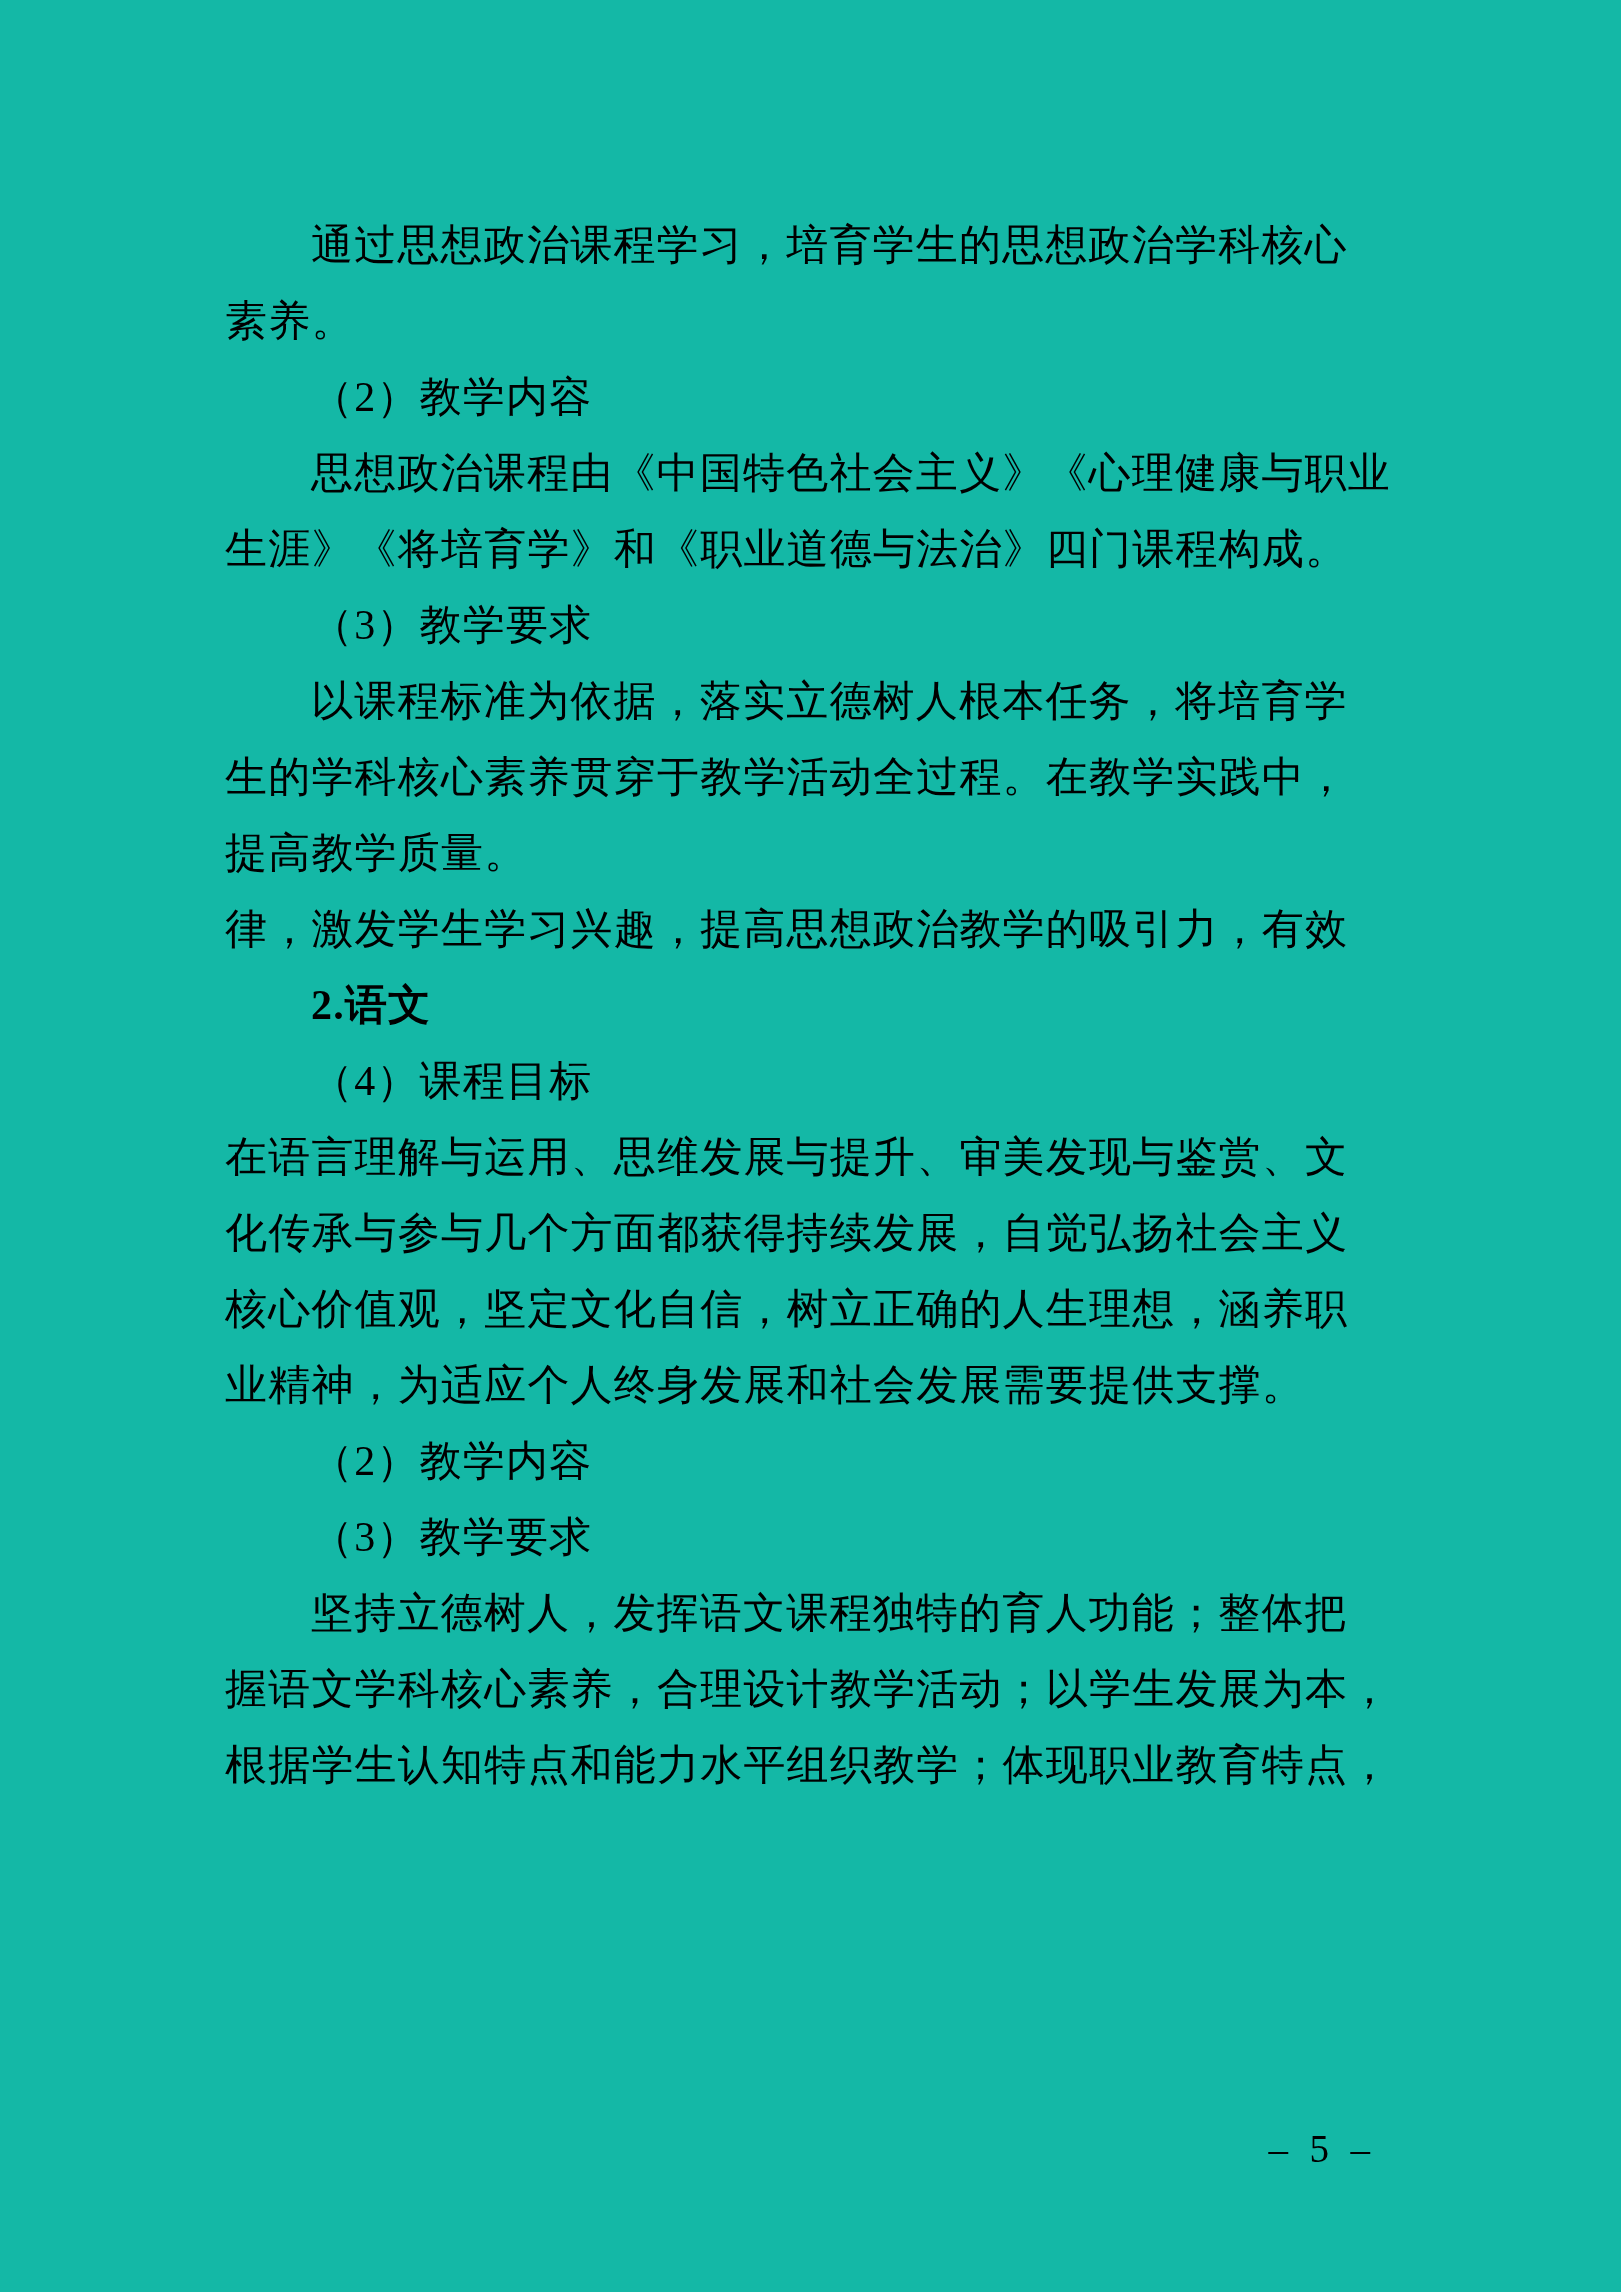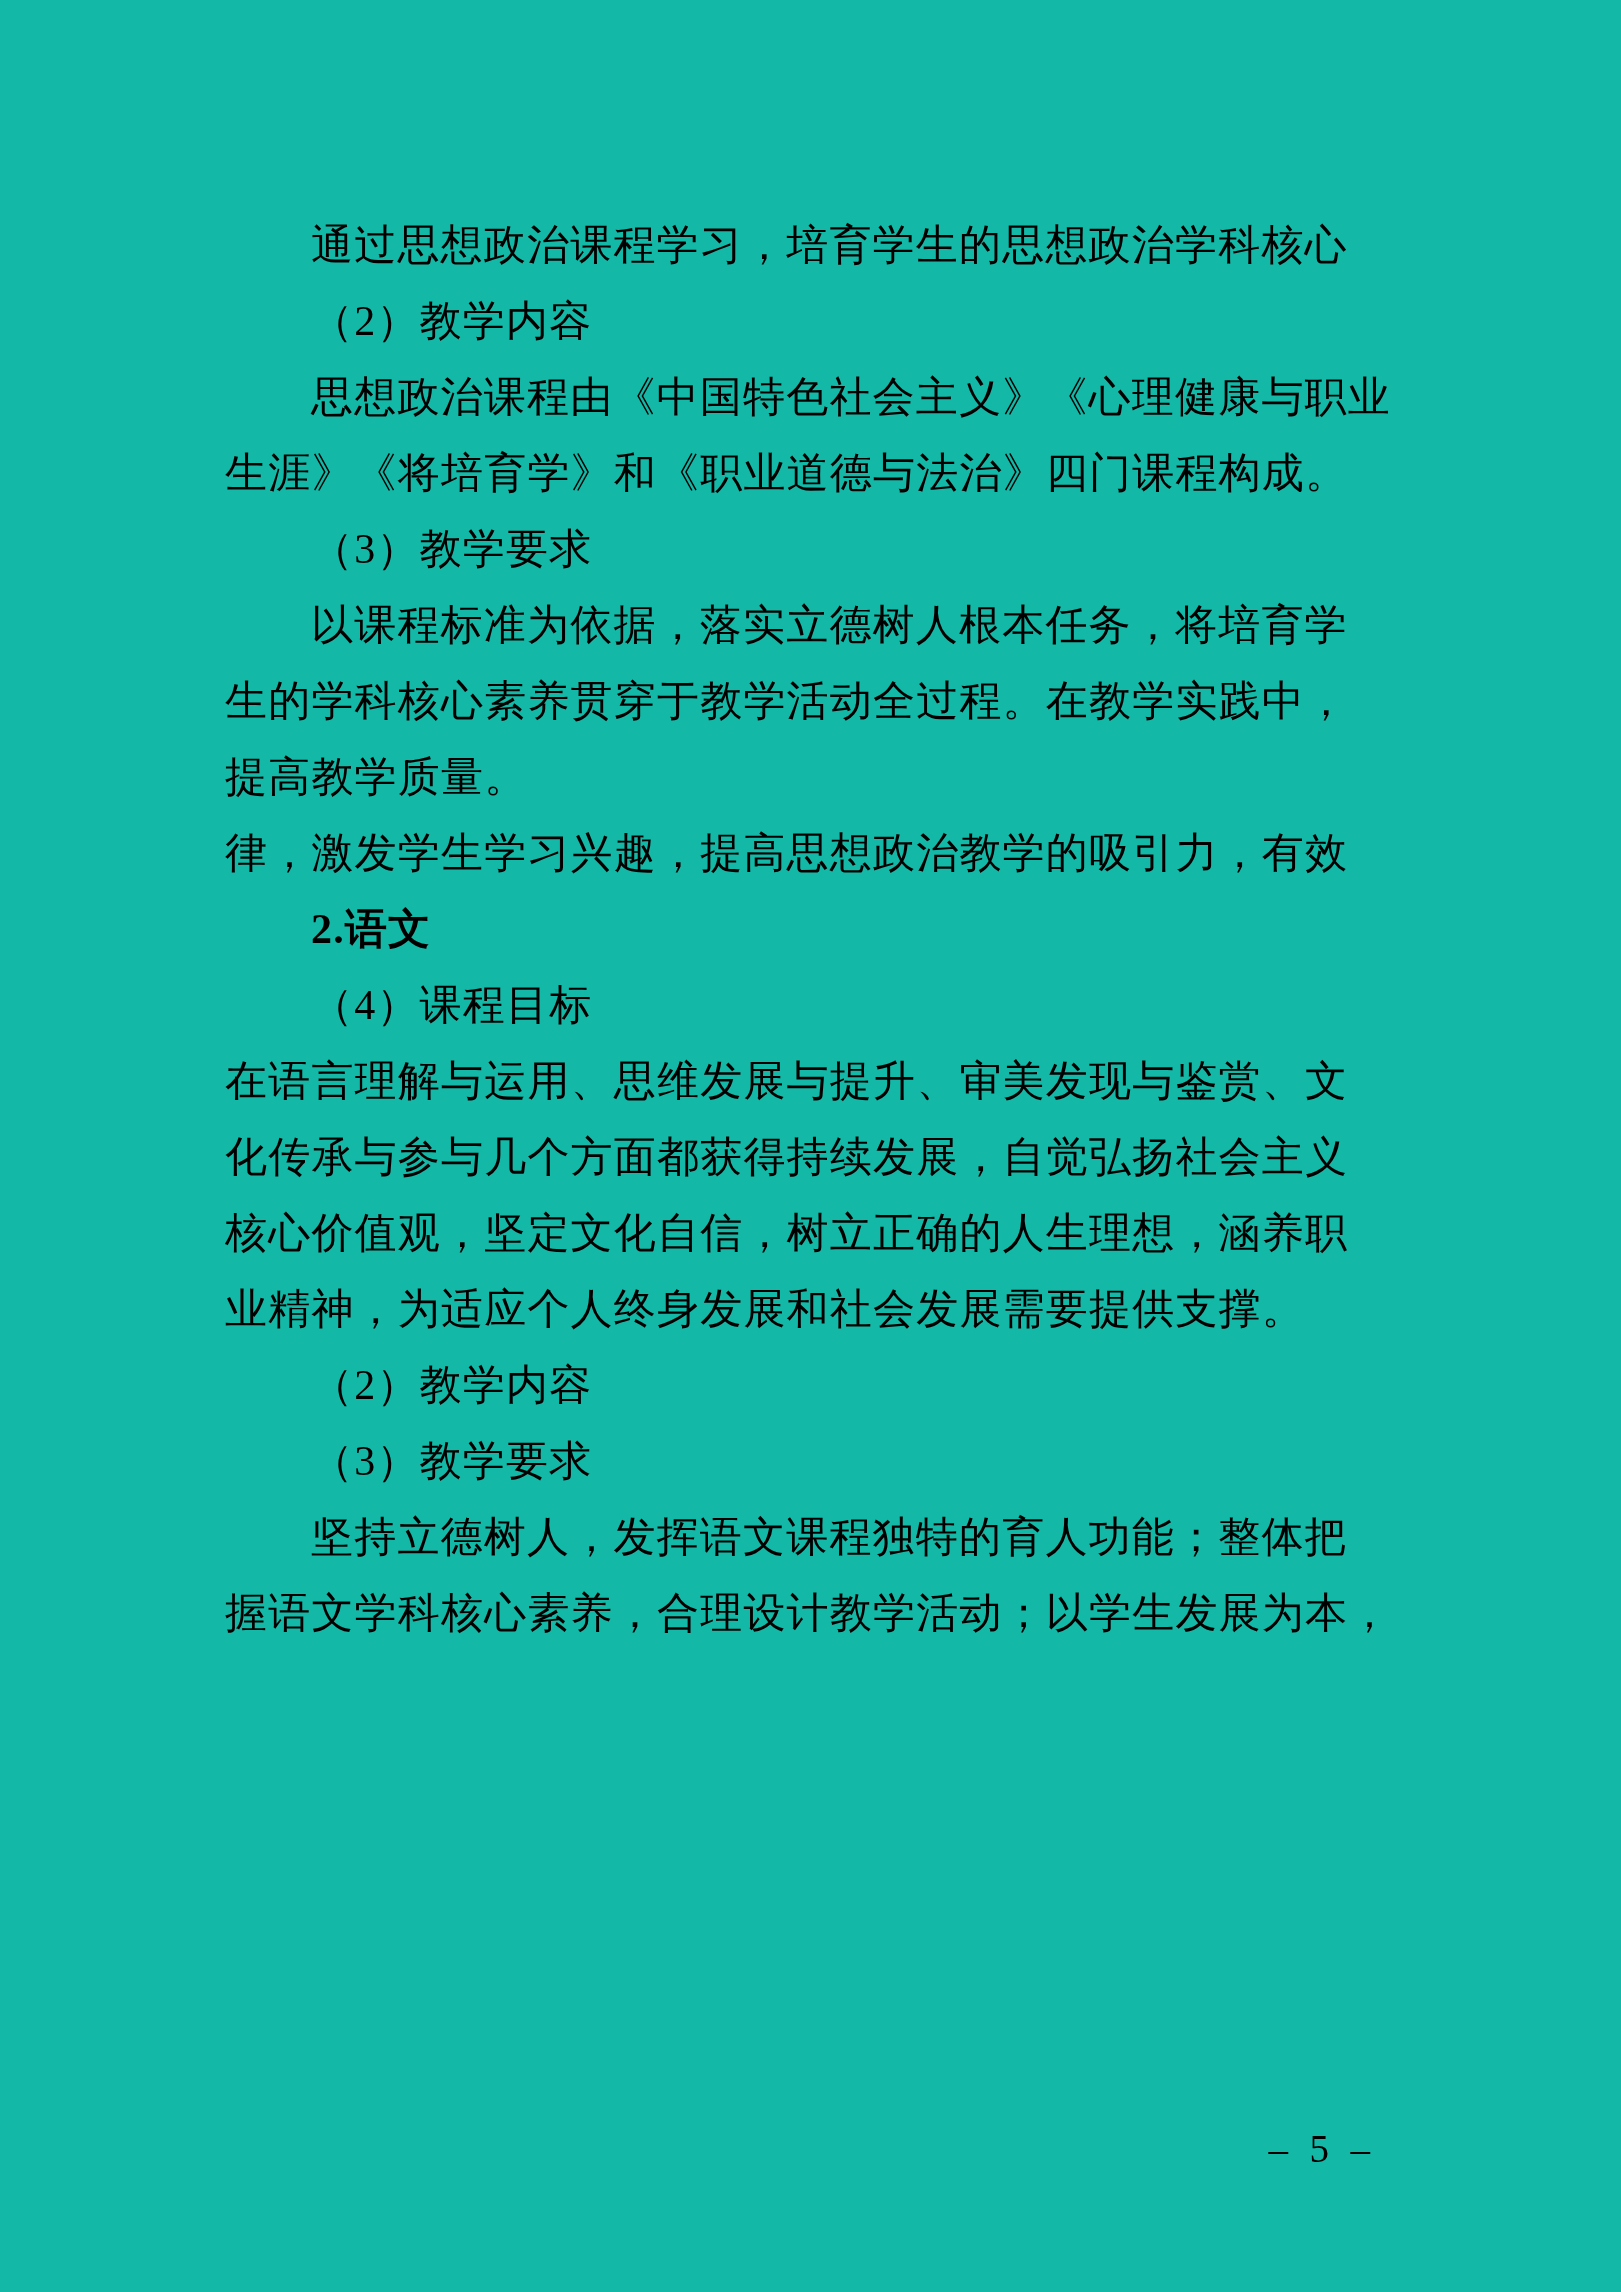--- a/index.html
+++ b/index.html
@@ -46,34 +46,36 @@
     color: #000000;
     white-space: nowrap;
   }
 </style>
 </head>
 <body>
 
 <div class="page">
   <div class="doc-content" id="doc-content">
       <div class="line indent">通过思想政治课程学习，培育学生的思想政治学科核心</div>
+      <div class="line">素养。</div>
       <div class="line indent">（2）教学内容</div>
       <div class="line indent">思想政治课程由《中国特色社会主义》《心理健康与职业</div>
       <div class="line">生涯》《将培育学》和《职业道德与法治》四门课程构成。</div>
       <div class="line indent">（3）教学要求</div>
       <div class="line indent">以课程标准为依据，落实立德树人根本任务，将培育学</div>
       <div class="line">生的学科核心素养贯穿于教学活动全过程。在教学实践中，</div>
       <div class="line">提高教学质量。</div>
       <div class="line">律，激发学生学习兴趣，提高思想政治教学的吸引力，有效</div>
       <div class="line indent bold">2.语文</div>
       <div class="line indent">（4）课程目标</div>
       <div class="line">在语言理解与运用、思维发展与提升、审美发现与鉴赏、文</div>
       <div class="line">化传承与参与几个方面都获得持续发展，自觉弘扬社会主义</div>
       <div class="line">核心价值观，坚定文化自信，树立正确的人生理想，涵养职</div>
       <div class="line">业精神，为适应个人终身发展和社会发展需要提供支撑。</div>
       <div class="line indent">（2）教学内容</div>
       <div class="line indent">（3）教学要求</div>
       <div class="line indent">坚持立德树人，发挥语文课程独特的育人功能；整体把</div>
       <div class="line">握语文学科核心素养，合理设计教学活动；以学生发展为本，</div>
+      <div class="line">根据学生认知特点和能力水平组织教学；体现职业教育特点，</div>
     </div>
   <div class="page-footer">– 5 –</div>
 </div>
 
 
 </body></html>

